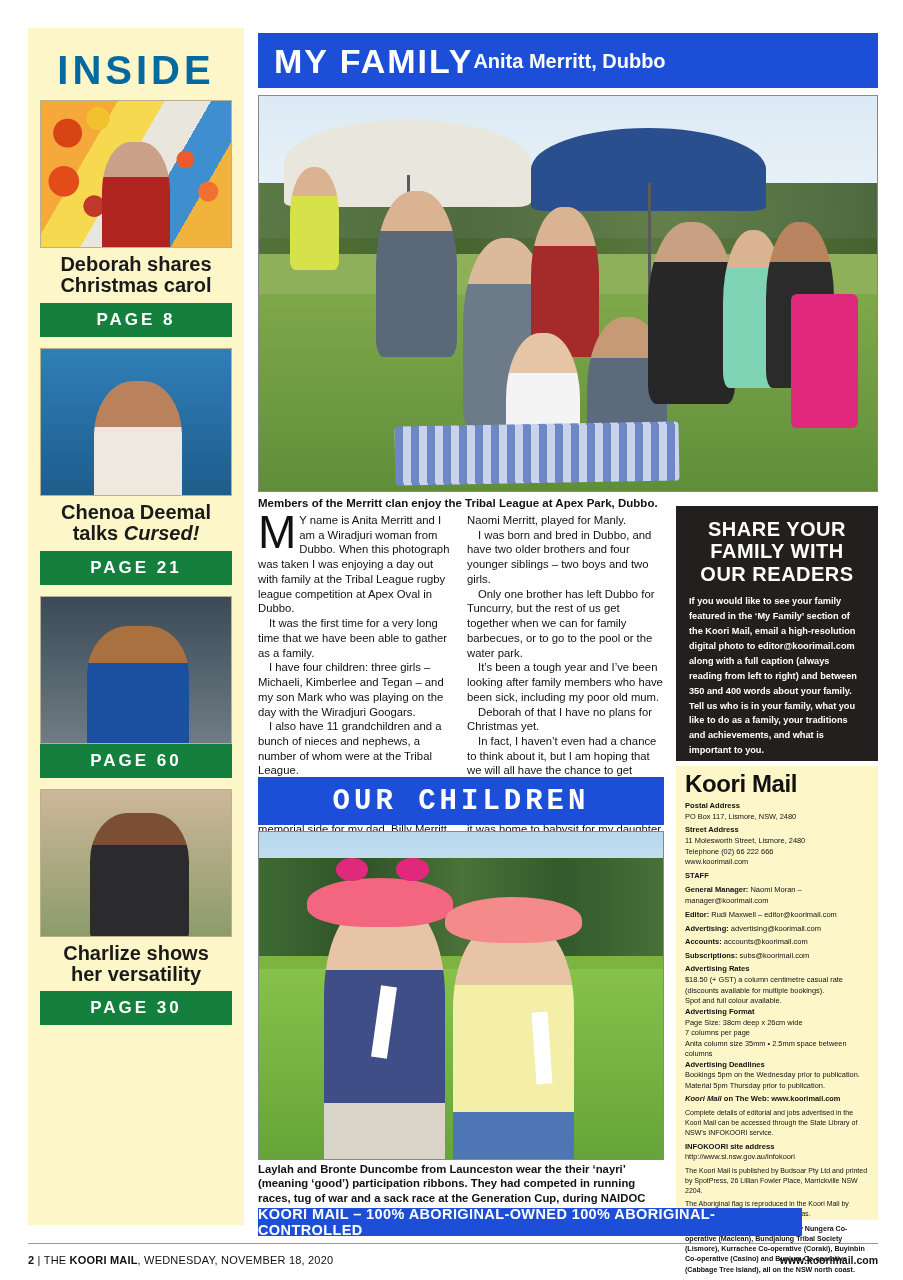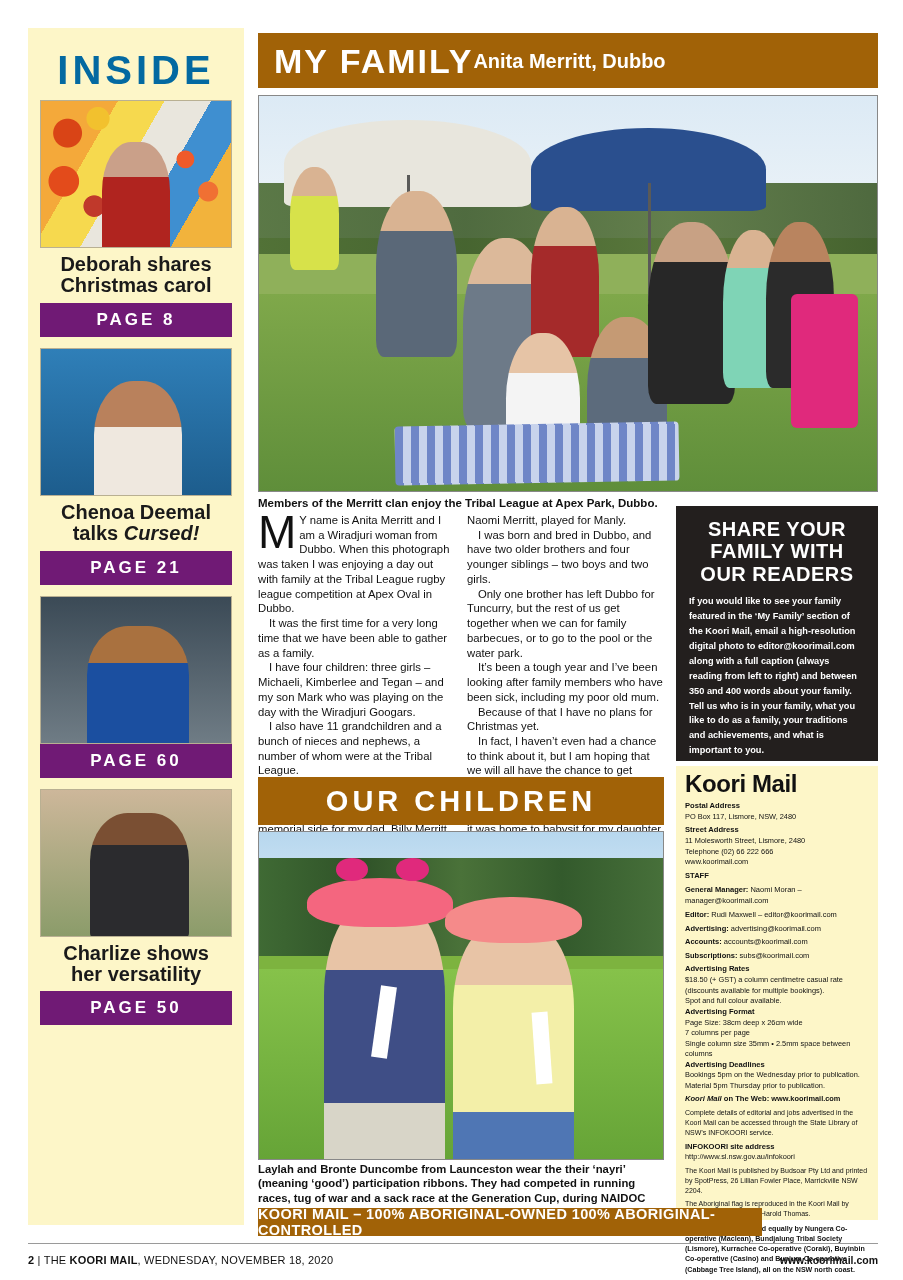--- a/index.html
+++ b/index.html
@@ -5,21 +5,21 @@
 <style>
   html,body{margin:0;padding:0;background:#ffffff;}
   body{
     width:903px;height:1280px;position:relative;overflow:hidden;
     font-family:"Liberation Sans","DejaVu Sans",sans-serif;
     color:#111;
   }
   .page{position:absolute;inset:0;}
 
   
-  .blackbar{background:#a16207;color:#fff;display:flex;align-items:center;}
+  .blackbar{background:#1d4ed8;color:#fff;display:flex;align-items:center;}
 
   
   #inside-rail{
     position:absolute;left:28px;top:28px;width:216px;height:1197px;
     background:#fdf6c8;
     display:flex;flex-direction:column;align-items:center;
     padding:0;box-sizing:border-box;
   }
   #inside-title{
     font-weight:bold;font-size:40px;letter-spacing:4px;
@@ -29,21 +29,21 @@
   .thumb{
     width:192px;height:148px;border:1px solid #b9b092;box-sizing:border-box;
     position:relative;overflow:hidden;background:#ccc;
   }
   .ientry-title{
     text-align:center;font-weight:bold;font-size:20px;line-height:1.07;
     color:#1a1a1a;margin:6px 0 6px 0;
   }
   .ientry-title em{font-style:italic;}
   .page-tag{
-    background:#701a75;color:#fff;text-align:center;
+    background:#15803d;color:#fff;text-align:center;
     font-weight:bold;font-size:17px;letter-spacing:3px;
     padding:7px 0 7px 0;margin-bottom:4px;
   }
 
   
   .art-deborah{
     background:
       radial-gradient(circle at 14% 22%, #d94416 0 7%, transparent 7.5%),
       radial-gradient(circle at 30% 12%, #f2c12e 0 6%, transparent 6.5%),
       radial-gradient(circle at 12% 55%, #e34b1b 0 8%, transparent 8.5%),
@@ -135,21 +135,21 @@
     text-align:center;font-weight:bold;font-size:20px;line-height:1.12;
     letter-spacing:.5px;margin-bottom:9px;
   }
   #share-body{font-size:9.2px;line-height:1.62;font-weight:bold;}
 
   
   #children-head{
     position:absolute;left:258px;top:777px;width:406px;height:48px;
     justify-content:center;
   }
-  #children-title{font-size:29px;font-weight:bold;letter-spacing:4px;line-height:1;}
+  #children-title{font-size:29px;font-weight:bold;letter-spacing:4px;line-height:1;font-family:Liberation Mono, monospace;}
   #children-photo{
     position:absolute;left:258px;top:831px;width:406px;height:329px;
     border:1px solid #888;box-sizing:border-box;overflow:hidden;
     background:linear-gradient(#bcd9ef 0 30%, #7db33f 30% 100%);
   }
   .c-sky{position:absolute;left:0;top:0;width:100%;height:32%;
       background:linear-gradient(#b7d7ee,#dfeef8);}
   .c-trees{position:absolute;left:0;top:8%;width:100%;height:30%;
       background:linear-gradient(90deg,#3f6a34,#2f5228,#4a7239,#335a2c,#47703a);}
   .c-field{position:absolute;left:0;bottom:0;width:100%;height:58%;
@@ -182,21 +182,21 @@
   #info-panel .val{font-size:7.4px;line-height:1.42;}
   #info-panel .row{font-size:7.5px;line-height:1.5;margin-top:2.5px;}
   #info-panel .row b{font-weight:bold;}
   #info-panel .tiny{font-size:7px;line-height:1.45;margin-top:3px;}
   #info-panel .tinyb{font-size:7.1px;line-height:1.45;font-weight:bold;margin-top:4px;}
   #info-panel i{font-style:italic;}
   .blk{margin-top:3px;}
 
   
   #slogan{
-    position:absolute;left:258px;top:1208px;width:504px;height:28px;
+    position:absolute;left:258px;top:1208px;width:544px;height:28px;
     justify-content:flex-end;
   }
   #slogan-text{font-size:14.5px;font-weight:bold;letter-spacing:.4px;}
 
   
   #footer-rule{position:absolute;left:28px;top:1243px;width:850px;height:1px;background:#9a9a9a;}
   #footer{
     position:absolute;left:28px;top:1250px;width:850px;height:20px;
     display:flex;align-items:center;justify-content:space-between;
     font-size:11px;
@@ -236,21 +236,21 @@
       <div class="thumb art-shelby"></div>
       <div class="page-tag">PAGE 60</div>
     </div>
 
     <div class="inside-entry">
       <div class="thumb art-charlize"></div>
       <div class="ientry-title">
         <span>Charlize shows</span><br>
         <span>her versatility</span>
       </div>
-      <div class="page-tag">PAGE 50</div>
+      <div class="page-tag">PAGE 30</div>
     </div>
   </div>
 
   <div id="myfamily-head" class="blackbar">
     <span id="myfamily-kicker">MY FAMILY</span>
     <span id="myfamily-byline">Anita Merritt, Dubbo</span>
   </div>
 
   <div id="family-photo">
     <div class="sky"></div>
@@ -283,21 +283,21 @@
       <p>I also have 11 grandchildren and a bunch of nieces and nephews, a number of whom were at the Tribal League.</p>
       <p>We also enjoy going to the Knockout when it’s played in Dubbo, and my bother always puts together a memorial side for my dad, Billy Merritt.</p>
       <p>That side is usually made up of family members – nephews and cousins.</p>
       <p>My family loves the footy, and my uncle,</p>
     </div>
     <div class="col">
       <p class="first">Naomi Merritt, played for Manly.</p>
       <p>I was born and bred in Dubbo, and have two older brothers and four younger siblings – two boys and two girls.</p>
       <p>Only one brother has left Dubbo for Tuncurry, but the rest of us get together when we can for family barbecues, or to go to the pool or the water park.</p>
       <p>It’s been a tough year and I’ve been looking after family members who have been sick, including my poor old mum.</p>
-      <p>Because of that I have no plans for Christmas yet.</p>
+      <p>Deborah of that I have no plans for Christmas yet.</p>
       <p>In fact, I haven’t even had a chance to think about it, but I am hoping that we will all have the chance to get together.</p>
       <p>We stayed at the football all day and watched some wonderful games. Then it was home to babysit for my daughter while she went out for the evening.</p>
       <p class="bulletnote">● More pictures from the Tribal League competiton held in Dubbo, pages 32-33.</p>
     </div>
   </div>
 
   <div id="share-box">
     <div id="share-title">
       <span>SHARE YOUR</span><br>
       <span>FAMILY WITH</span><br>
@@ -364,21 +364,21 @@
       <span>subs@koorimail.com</span>
     </div>
 
     <div class="lbl blk">Advertising Rates</div>
     <div class="val">$18.50 (+ GST) a column centimetre casual rate (discounts available for multiple bookings).</div>
     <div class="val">Spot and full colour available.</div>
 
     <div class="lbl">Advertising Format</div>
     <div class="val">Page Size: 38cm deep x 26cm wide</div>
     <div class="val">7 columns per page</div>
-    <div class="val">Single column size 35mm • 2.5mm space between columns</div>
+    <div class="val">Anita column size 35mm • 2.5mm space between columns</div>
 
     <div class="lbl">Advertising Deadlines</div>
     <div class="val">Bookings 5pm on the Wednesday prior to publication.</div>
     <div class="val">Material 5pm Thursday prior to publication.</div>
 
     <div class="lbl blk">
       <i>Koori Mail</i><span> on The Web:</span><span class="val"> www.koorimail.com</span>
     </div>
     <div class="tiny">Complete details of editorial and jobs advertised in the Koori Mail can be accessed through the State Library of NSW’s INFOKOORI service.</div>
 

